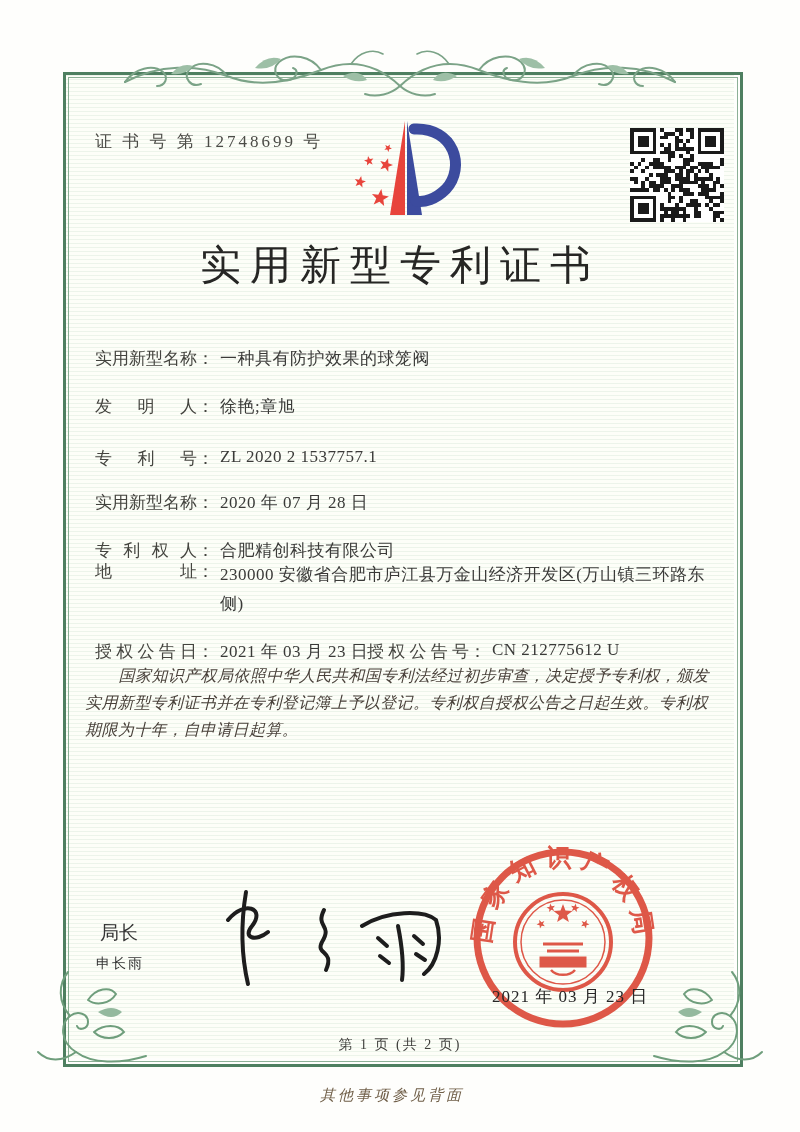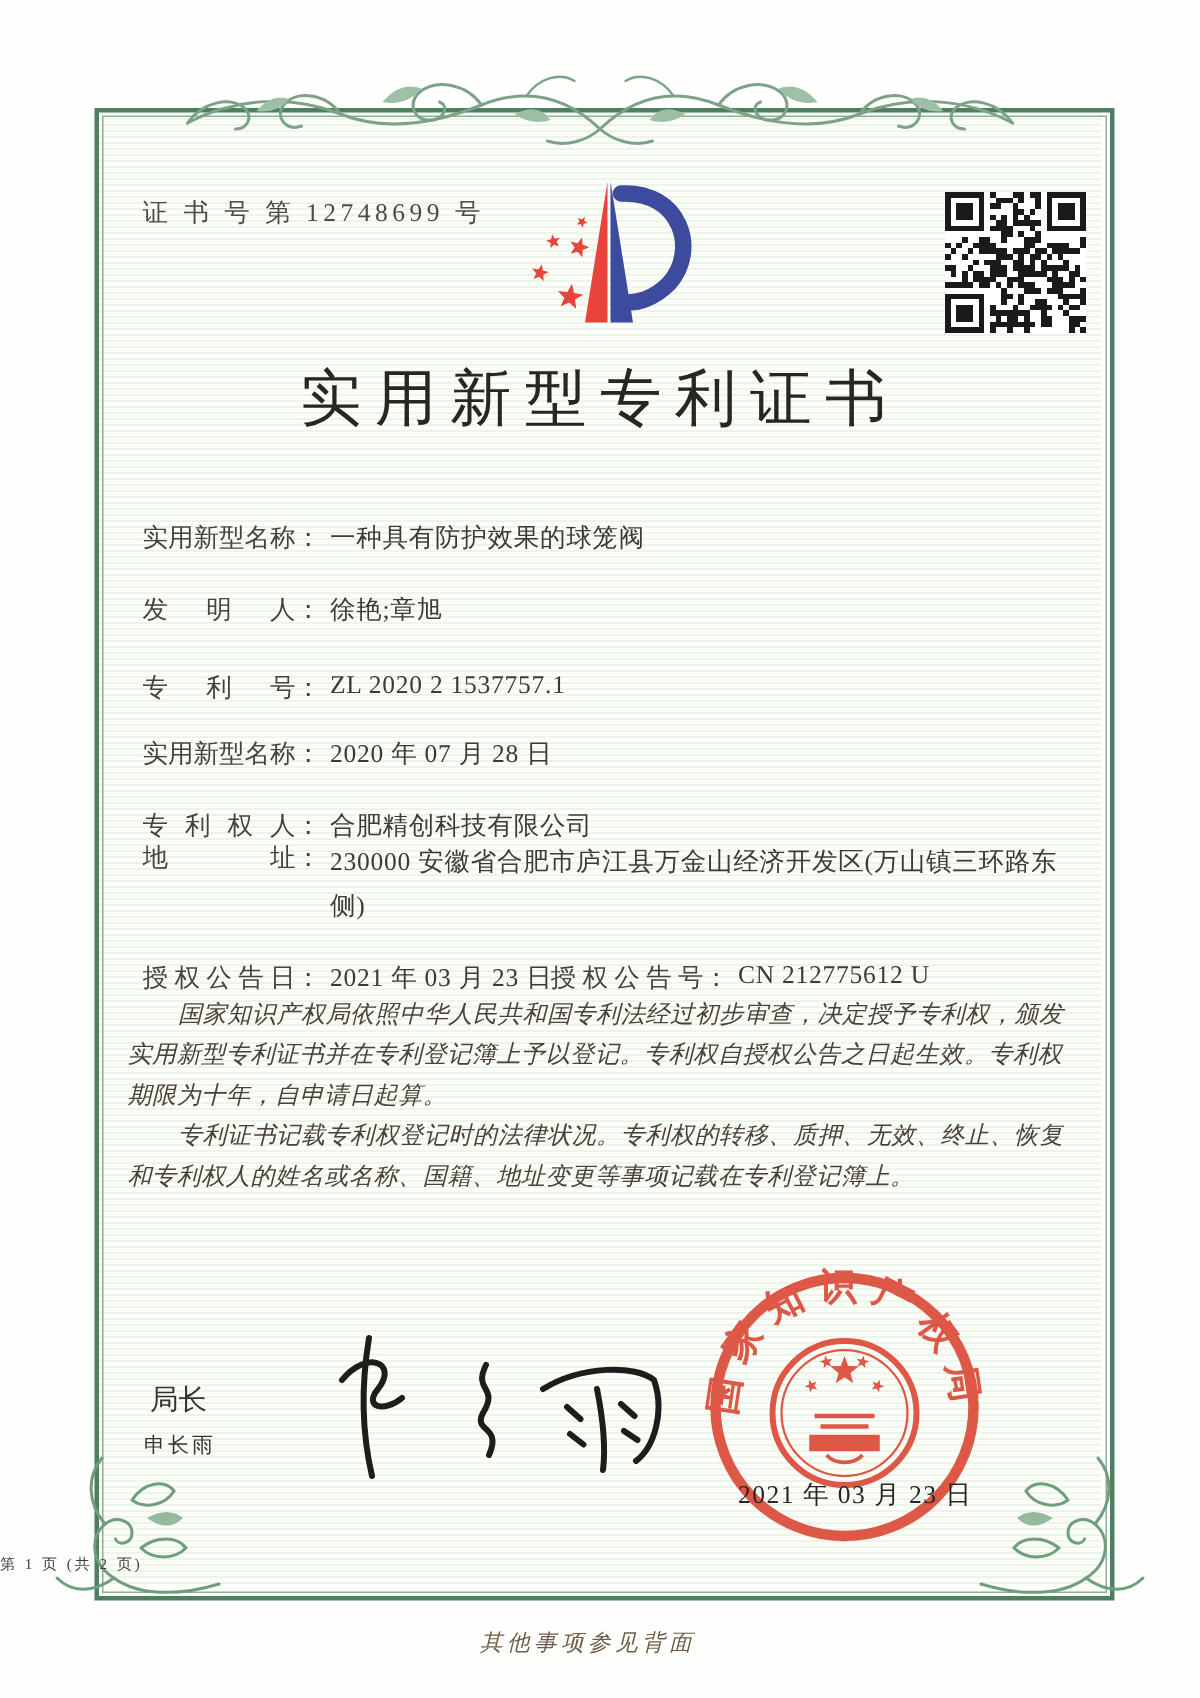--- a/index.html
+++ b/index.html
@@ -39,21 +39,21 @@
   }
   .colon{display:inline-block;vertical-align:top;margin-right:6px;color:#44443f;}
   .val{display:inline-block;vertical-align:top;letter-spacing:0.5px;color:#3a3a38;}
   .val-wrap{white-space:normal;width:505px;line-height:29px;}
   .paras{left:85px;top:664px;width:638px;font-size:16px;line-height:27px;
     font-style:italic;color:#49413a;}
   .paras p{margin:0;text-indent:2.1em;letter-spacing:0.4px;font-family:Liberation Mono, monospace;}
   .signer-title{left:100px;top:920px;font-size:19px;color:#333;}
   .signer-name{left:96px;top:955px;font-size:14px;letter-spacing:2px;color:#333;}
   .seal-date{left:492px;top:985px;font-size:17px;letter-spacing:1px;color:#262626;z-index:5;}
-  .page-footer{left:0;top:1036px;width:800px;font-size:10px;
+  .page-footer{left:0;top:1036px;width:800px;text-align:center;font-size:14px;
     letter-spacing:2px;color:#3f3f3c;}
   .back-note{left:0;top:1086px;width:784px;text-align:center;font-size:15px;
     font-style:italic;letter-spacing:3px;color:#6f5e47;}
   svg{display:block;}
 </style>
 </head>
 <body>
 
 <div class="stripes"></div>
 
@@ -371,21 +371,20 @@
   <div class="frow" style="top:640px;">
     <span class="lab">授权公告日</span><span class="colon">：</span><span class="val">2021 年 03 月 23 日</span>
   </div>
   <div class="frow" style="top:640px;left:367px;">
     <span class="lab">授权公告号</span><span class="colon">：</span><span class="val">CN 212775612 U</span>
   </div>
 </div>
 
 <div class="abs paras">
   <p>国家知识产权局依照中华人民共和国专利法经过初步审查，决定授予专利权，颁发实用新型专利证书并在专利登记簿上予以登记。专利权自授权公告之日起生效。专利权期限为十年，自申请日起算。</p>
-  <p>专利证书记载专利权登记时的法律状况。专利权的转移、质押、无效、终止、恢复和专利权人的姓名或名称、国籍、地址变更等事项记载在专利登记簿上。</p>
 </div>
 
 <div class="abs signer-title">局长</div>
 <div class="abs signer-name">申长雨</div>
 
 <svg class="abs" style="left:212px;top:880px;" width="230" height="115" viewBox="0 0 230 115">
   <g stroke="#1d1d1d" fill="none" stroke-width="4" stroke-linecap="round">
     <path d="M34,12 C29,42 29,74 36,104"></path>
     <path d="M16,40 C32,20 54,28 40,46 C30,58 44,62 56,52"></path>
     <path d="M112,30 C103,48 121,44 110,62 C103,75 123,70 114,90"></path>

